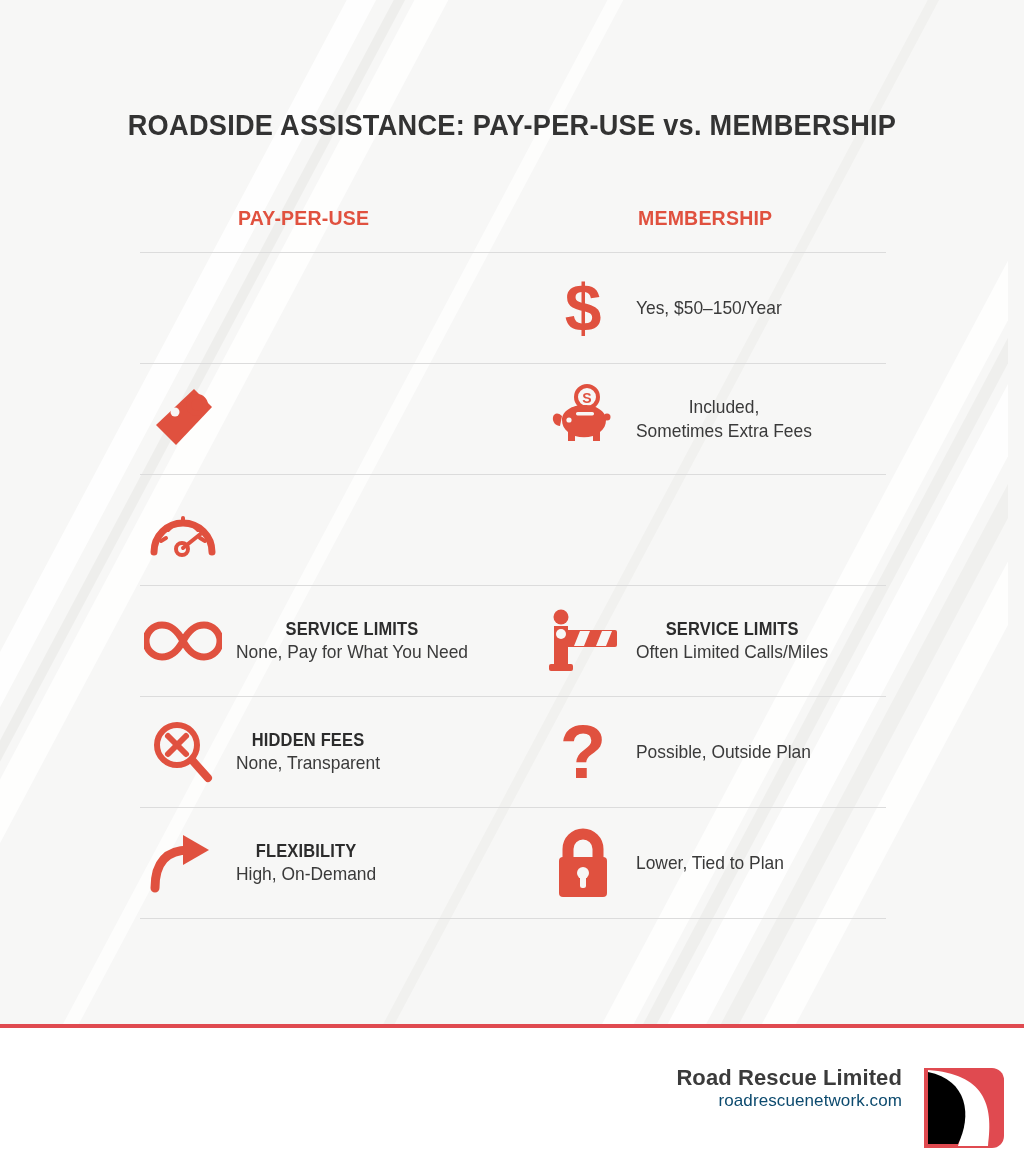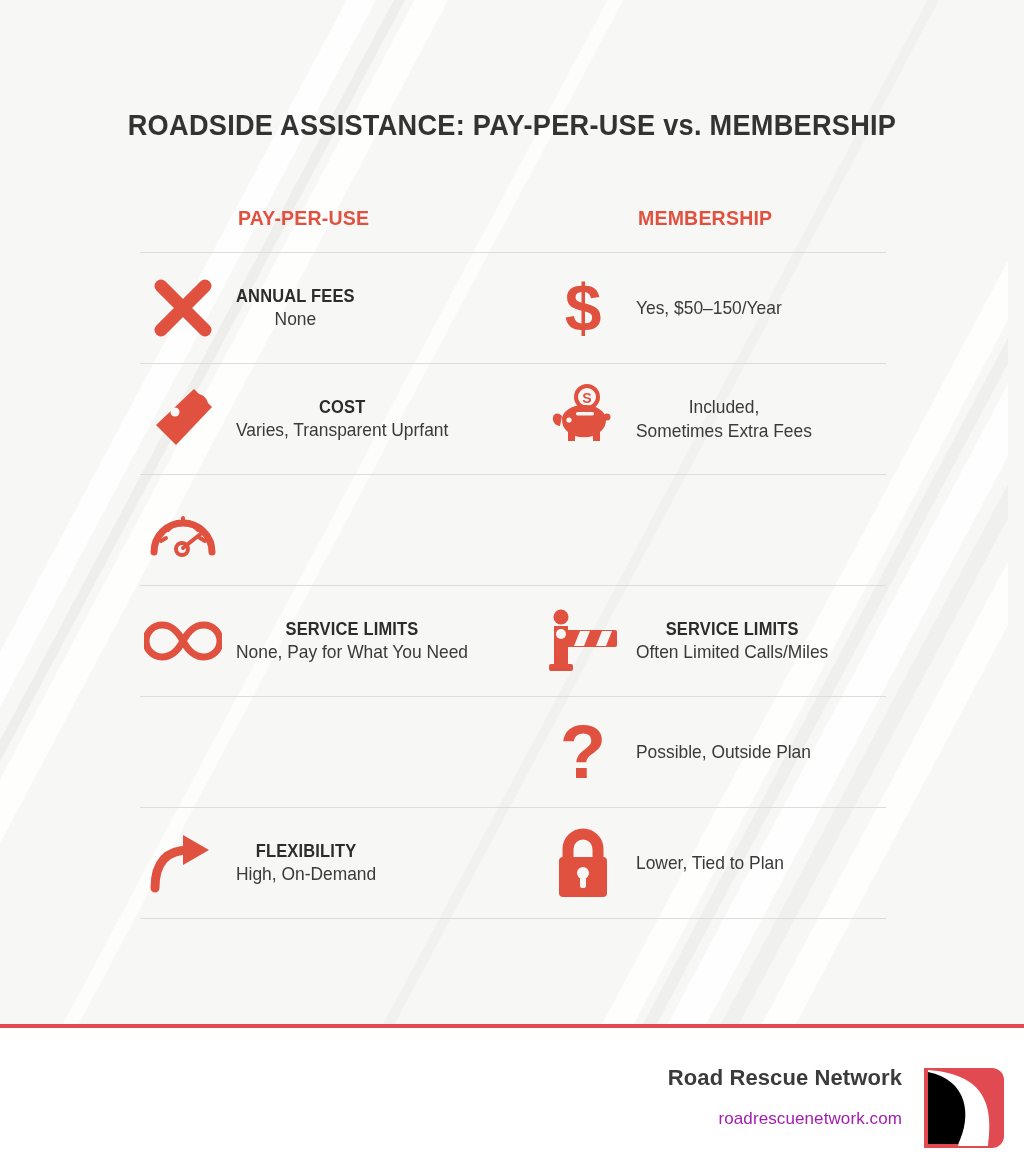--- a/index.html
+++ b/index.html
@@ -159,22 +159,22 @@
   .foot-name {
     font-family: "Liberation Sans", sans-serif;
     font-weight: bold;
     font-size: 22px;
     color: #3b3b3b;
     letter-spacing: 0.1px;
   }
   .foot-url {
     font-family: "Liberation Sans", sans-serif;
     font-size: 17px;
-    color: #a21caf;
-    margin-top: 18px;
+    color: #0c4a6e;
+    margin-top: 0;
     letter-spacing: 0.1px;
   }
   .logo {
     position: absolute;
     right: 20px;
     top: 40px;
     width: 80px;
     height: 80px;
   }
 </style>
@@ -201,34 +201,20 @@
 
     <div class="table">
 
       <div class="head-row">
         <div class="col-head left">PAY-PER-USE</div>
         <div class="col-head right">MEMBERSHIP</div>
       </div>
       <div class="rule"></div>
 
       <div class="row">
-        <div class="cell left">
-          <div class="icon-box">
-            <svg width="62" height="62" viewBox="0 0 62 62">
-              <g stroke="#e0513f" stroke-width="13" stroke-linecap="round">
-                <line x1="9" y1="9" x2="53" y2="53"></line>
-                <line x1="53" y1="9" x2="9" y2="53"></line>
-              </g>
-            </svg>
-          </div>
-          <div class="text-box">
-            <div class="lbl">ANNUAL FEES</div>
-            <div class="val">None</div>
-          </div>
-        </div>
         <div class="cell right">
           <div class="icon-box">
             <svg width="56" height="70" viewBox="0 0 56 70">
               <text x="28" y="58" text-anchor="middle" font-family="Liberation Sans, sans-serif" font-weight="bold" font-size="66" fill="#e0513f">$</text>
             </svg>
           </div>
           <div class="text-box">
             <div class="val">Yes, $50–150/Year</div>
           </div>
         </div>
@@ -236,24 +222,20 @@
       <div class="rule"></div>
 
       <div class="row">
         <div class="cell left">
           <div class="icon-box">
             <svg width="66" height="68" viewBox="0 0 66 68">
               <path d="M44 4 L62 22 L26 60 L6 40 Z" fill="#e0513f"></path>
               <circle cx="47" cy="20" r="8.5" fill="none" stroke="#e0513f" stroke-width="5"></circle>
               <circle cx="25" cy="27" r="4.5" fill="#f7f7f6"></circle>
             </svg>
-          </div>
-          <div class="text-box">
-            <div class="lbl">COST</div>
-            <div class="val">Varies, Transparent Uprfant</div>
           </div>
         </div>
         <div class="cell right">
           <div class="icon-box">
             <svg width="70" height="70" viewBox="0 0 70 70">
               <circle cx="39" cy="13" r="11" fill="none" stroke="#e0513f" stroke-width="4"></circle>
               <text x="39" y="19" text-anchor="middle" font-family="Liberation Sans, sans-serif" font-weight="bold" font-size="14" fill="#e0513f">S</text>
               <path d="M14 36c0-9 10-15 22-15s22 6 22 15c0 5-2 9-6 12v9h-7v-5a33 33 0 0 1-18 0v5h-7v-9c-4-3-6-7-6-12z" fill="#e0513f"></path>
               <path d="M14 32c-4-4-8-3-9 1-1 5 3 9 7 9z" fill="#e0513f"></path>
               <circle cx="59" cy="33" r="3.5" fill="#e0513f"></circle>
@@ -315,20 +297,36 @@
           </div>
           <div class="text-box">
             <div class="lbl">SERVICE LIMITS</div>
             <div class="val">Often Limited Calls/Miles</div>
           </div>
         </div>
       </div>
       <div class="rule"></div>
 
       <div class="row">
+        <div class="cell left">
+          <div class="icon-box">
+            <svg width="64" height="66" viewBox="0 0 64 66">
+              <circle cx="26" cy="26" r="20" fill="none" stroke="#e0513f" stroke-width="6"></circle>
+              <g stroke="#e0513f" stroke-width="6" stroke-linecap="round">
+                <line x1="17" y1="17" x2="35" y2="35"></line>
+                <line x1="35" y1="17" x2="17" y2="35"></line>
+              </g>
+              <line x1="41" y1="41" x2="57" y2="59" stroke="#e0513f" stroke-width="8" stroke-linecap="round"></line>
+            </svg>
+          </div>
+          <div class="text-box">
+            <div class="lbl">HIDDEN FEES</div>
+            <div class="val">None, Transparent</div>
+          </div>
+        </div>
         <div class="cell right">
           <div class="icon-box">
             <svg width="52" height="72" viewBox="0 0 52 72">
               <text x="26" y="62" text-anchor="middle" font-family="Liberation Sans, sans-serif" font-weight="bold" font-size="76" fill="#e0513f">?</text>
             </svg>
           </div>
           <div class="text-box">
             <div class="val">Possible, Outside Plan</div>
           </div>
         </div>
@@ -362,21 +360,21 @@
           </div>
         </div>
       </div>
       <div class="rule"></div>
 
     </div>
   </div>
 
   <div class="footer-area">
     <div class="foot-text">
-      <div class="foot-name">Road Rescue Network</div>
+      <div class="foot-name">Road Rescue Limited</div>
       <div class="foot-url">roadrescuenetwork.com</div>
     </div>
     <div class="logo">
       <svg width="80" height="80" viewBox="0 0 80 80">
         <path d="M0 0 H68 a12 12 0 0 1 12 12 V68 a12 12 0 0 1 -12 12 H0 Z" fill="#e04a50"></path>
         <path d="M4 2 C60 6 70 36 64 78 L34 78 C46 44 30 12 4 6 Z" fill="#ffffff"></path>
         <path d="M4 4 C44 12 48 48 34 76 L4 76 Z" fill="#000000"></path>
       </svg>
     </div>
   </div>

